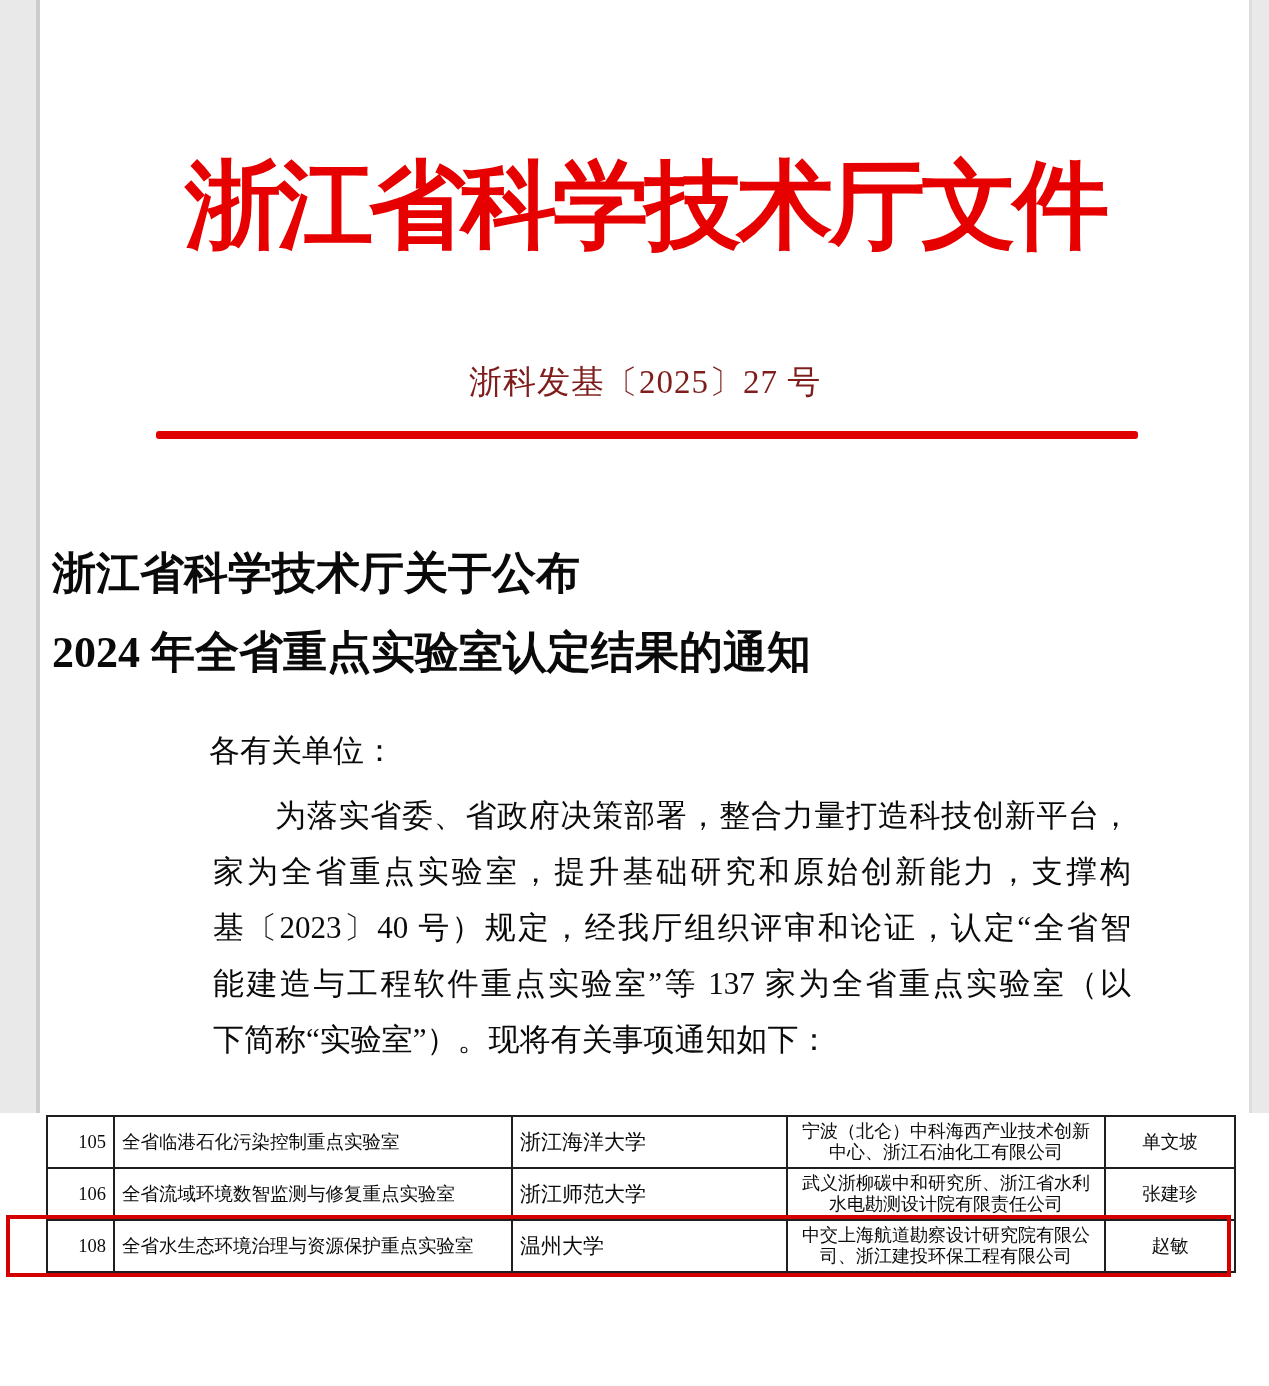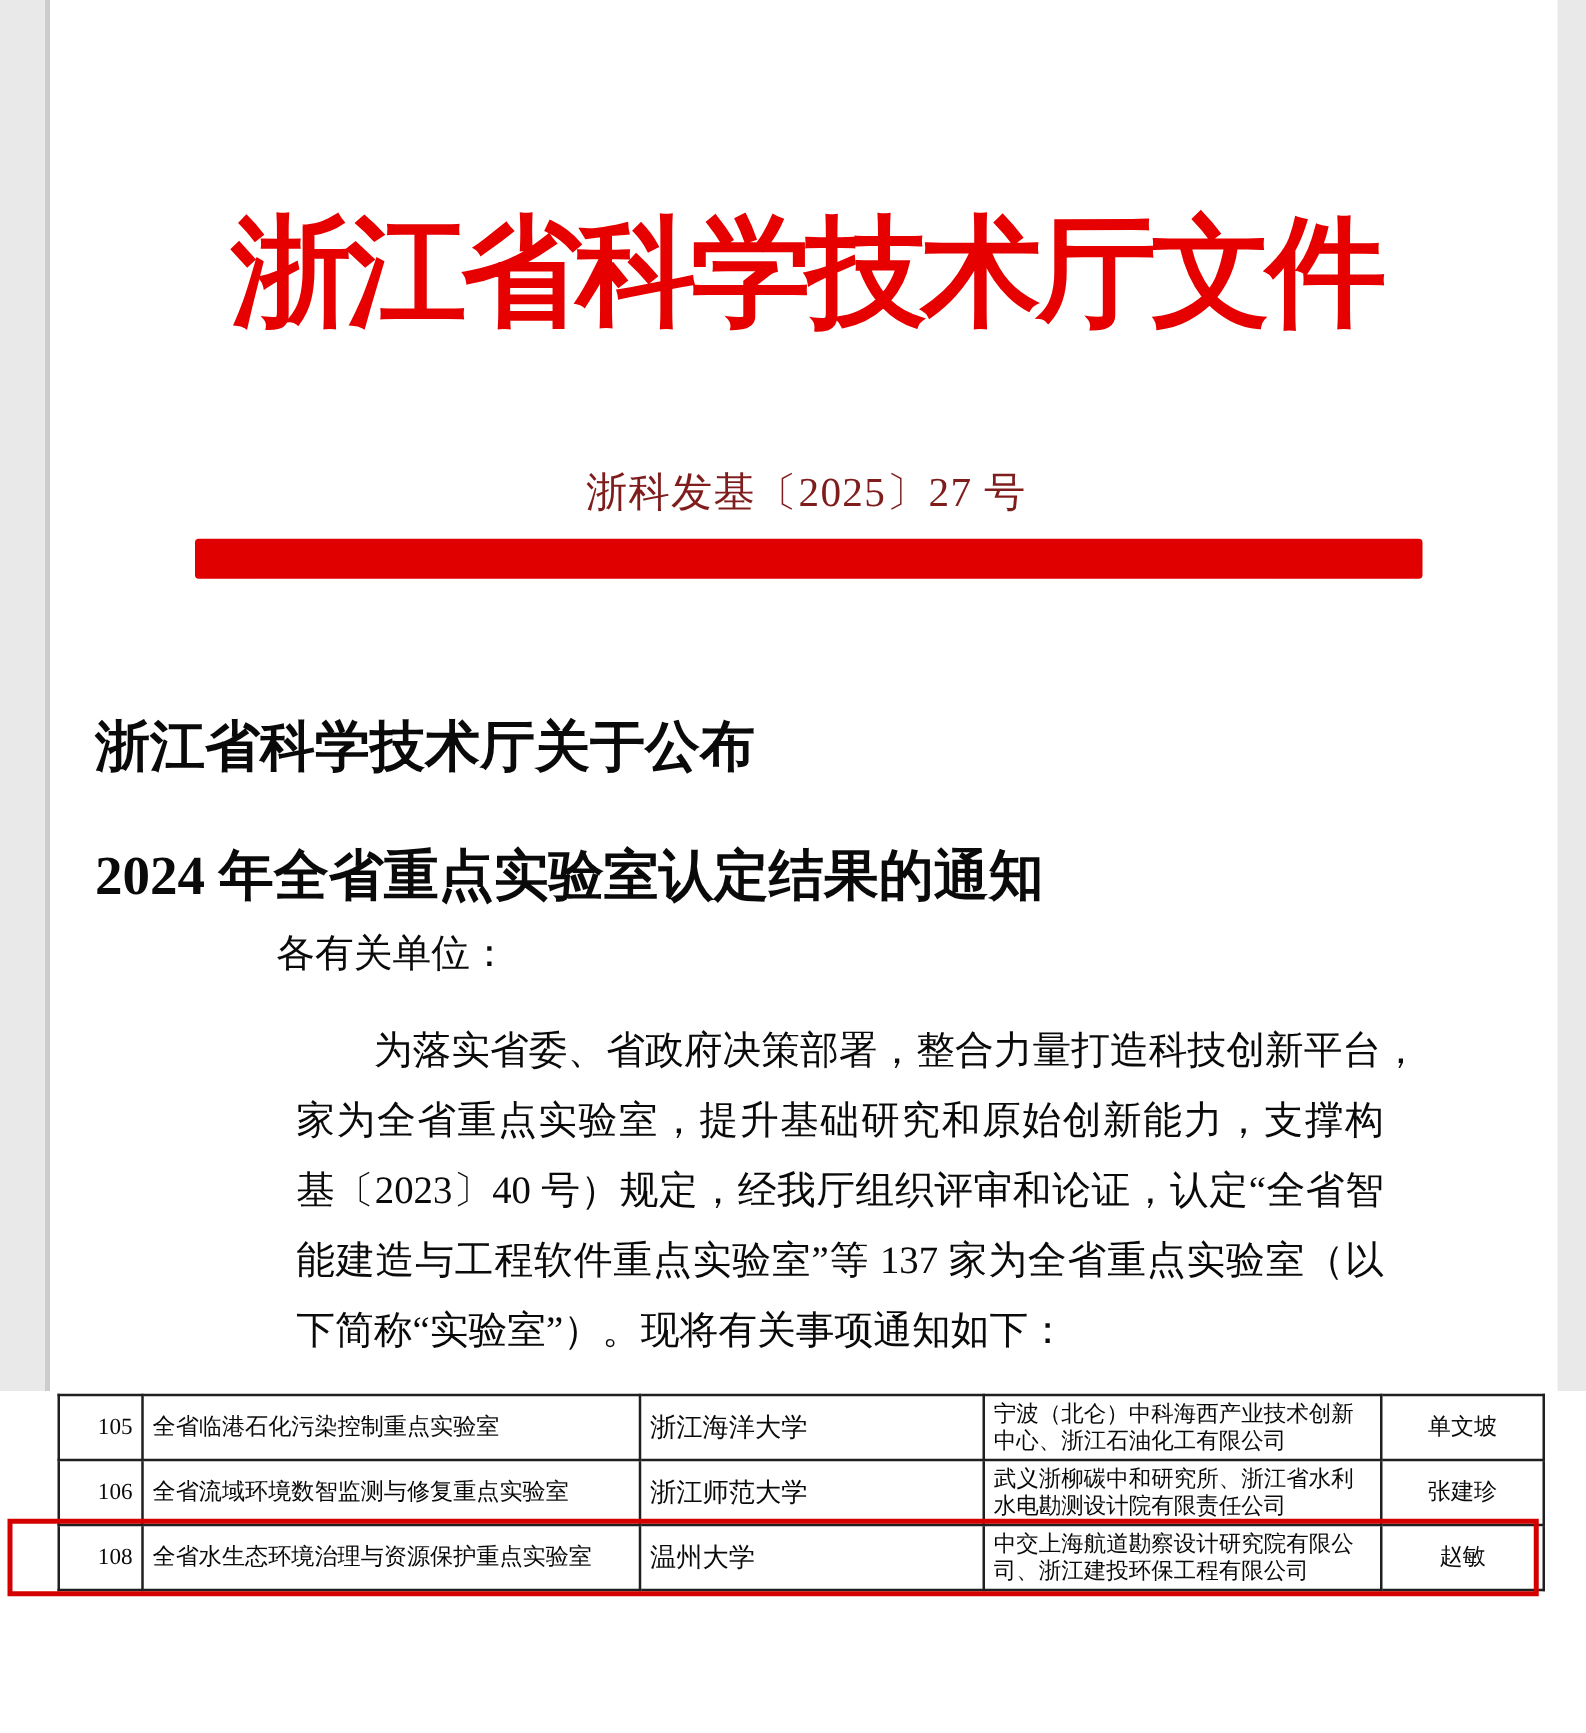--- a/index.html
+++ b/index.html
@@ -1,15 +1,15 @@
 <!DOCTYPE html>
 <html><head>
 <meta charset="utf-8">
 <style>
-  * { margin:0; padding:16px; box-sizing:border-box; }
+  * { margin:0; padding:4px; box-sizing:border-box; }
   html, body { width:1269px; height:1386px; }
   body {
     font-family:"Liberation Serif","DejaVu Serif",serif;
     background:#ffffff; color:#111;
   }
   .canvas { position:absolute; top:0; left:0; width:1269px; height:1386px; background:#fff; overflow:hidden; }
 
   
   .gutter { position:absolute; top:0; height:1113px; background:#e9e9e9; }
   .gutter.left  { left:0; width:40px; border-right:4px solid #cccccc; }
@@ -50,21 +50,21 @@
     position:absolute; top:2px; left:46px; width:1188px;
     border-collapse:collapse; table-layout:fixed; font-size:18.5px; color:#0a0a0a;
   }
   table.results td {
     border:2px solid #1f1f1f; vertical-align:middle;
     padding:4px 7px; line-height:21px; height:46px;
   }
   td.c-no  { text-align:right; padding:4px 2px; }
   td.c-lab { padding-left:14px; }
   td.c-host{ padding-left:12px; font-size:21px; }
-  td.c-par { font-size:18px; padding:4px 6px; }
+  td.c-par { font-size:18px; padding:4px 6px;text-align:center; }
   td.c-dir { text-align:center; }
 
   .hl-box {
     position:absolute; left:6px; width:1225px; height:62px; top:1208px;
     border:4px solid #d40000; pointer-events:none; z-index:5;
   }
 </style>
 </head>
 <body>
 

